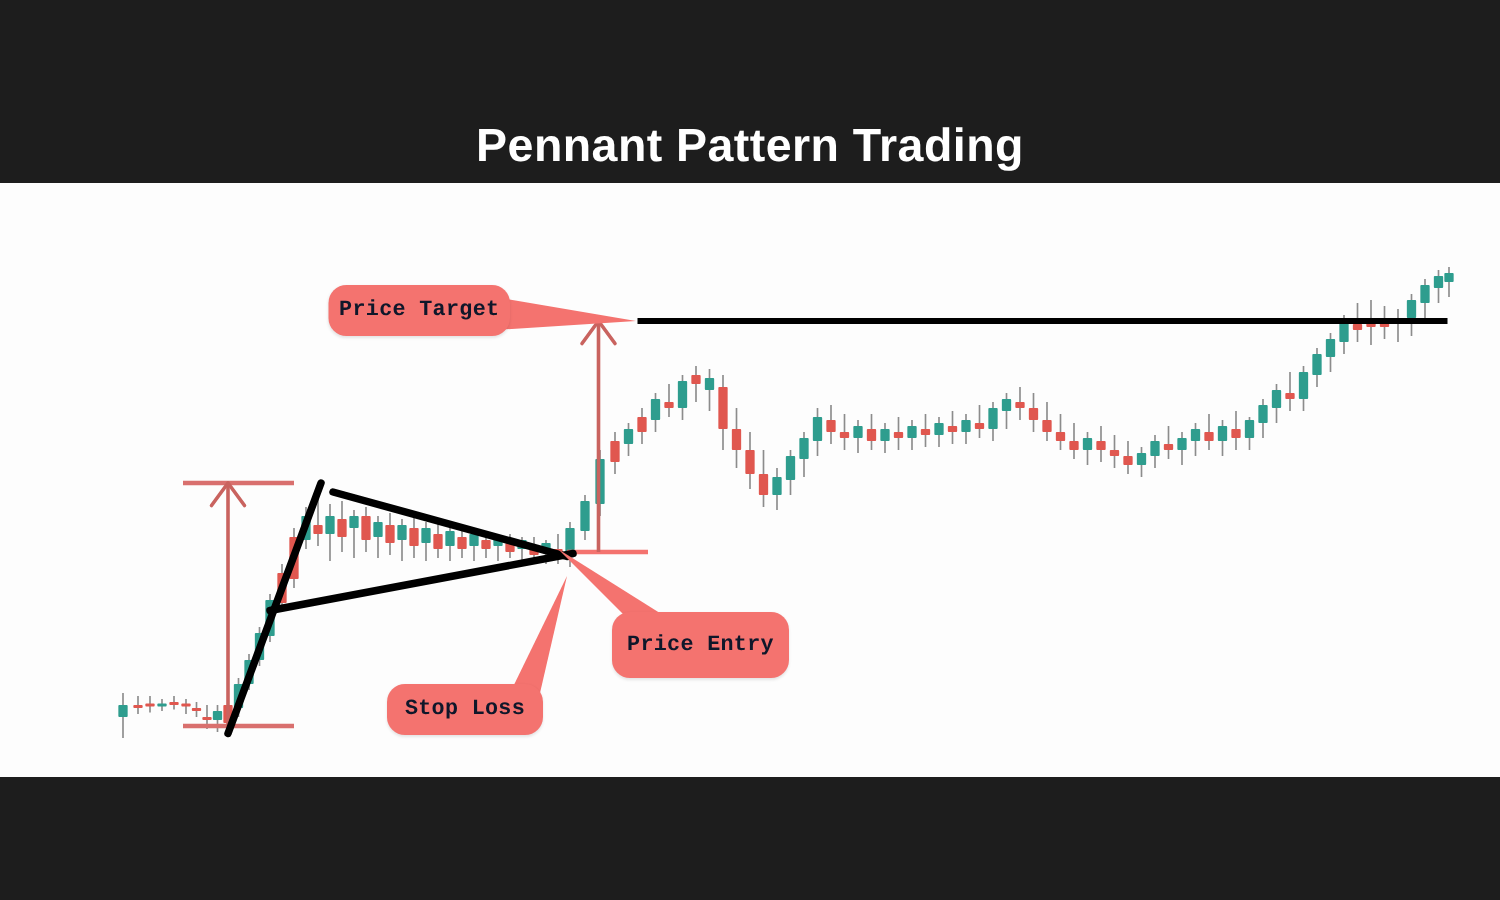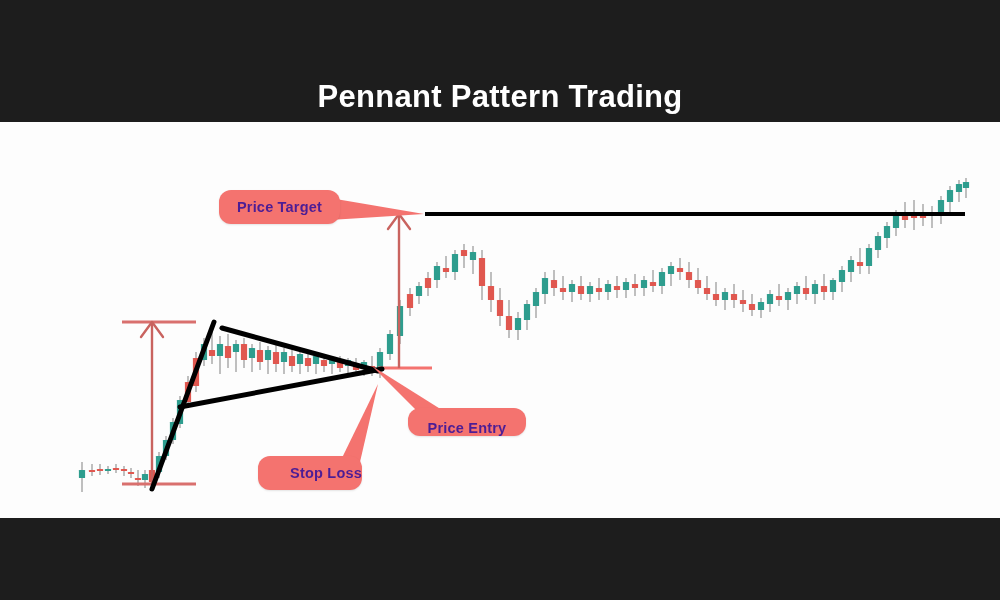--- a/index.html
+++ b/index.html
@@ -36,31 +36,32 @@
     background:#fdfdfd;
     overflow:hidden;
   }
   .chart-svg{position:absolute;left:0;top:0;width:1000px;height:396px;}
 
   
   .pill{
     position:absolute;
     background:#f4736f;
     border-radius:12px;
-    color:#4c1d95;
+    color:#0f172a;
     font-size:14.5px;
     font-weight:bold;
     letter-spacing:0.2px;
     display:flex;align-items:center;justify-content:center;
     box-shadow:0 1px 2px rgba(0,0,0,0.10);
     white-space:nowrap;
+    font-family:Liberation Mono, monospace;
   }
   #pill-target{left:219px;top:190px;width:121px;height:34px;}
-  #pill-entry{left:408px;top:408px;width:118px;height:28px;align-items:flex-end;}
-  #pill-stop{left:258px;top:456px;width:104px;height:34px;justify-content:flex-end;}
+  #pill-entry{left:408px;top:408px;width:118px;height:44px;}
+  #pill-stop{left:258px;top:456px;width:104px;height:34px;}
 </style>
 </head>
 <body>
 
 <div id="page">
 
   <div class="band-top">
     <div class="title">Pennant Pattern Trading</div>
   </div>
 

